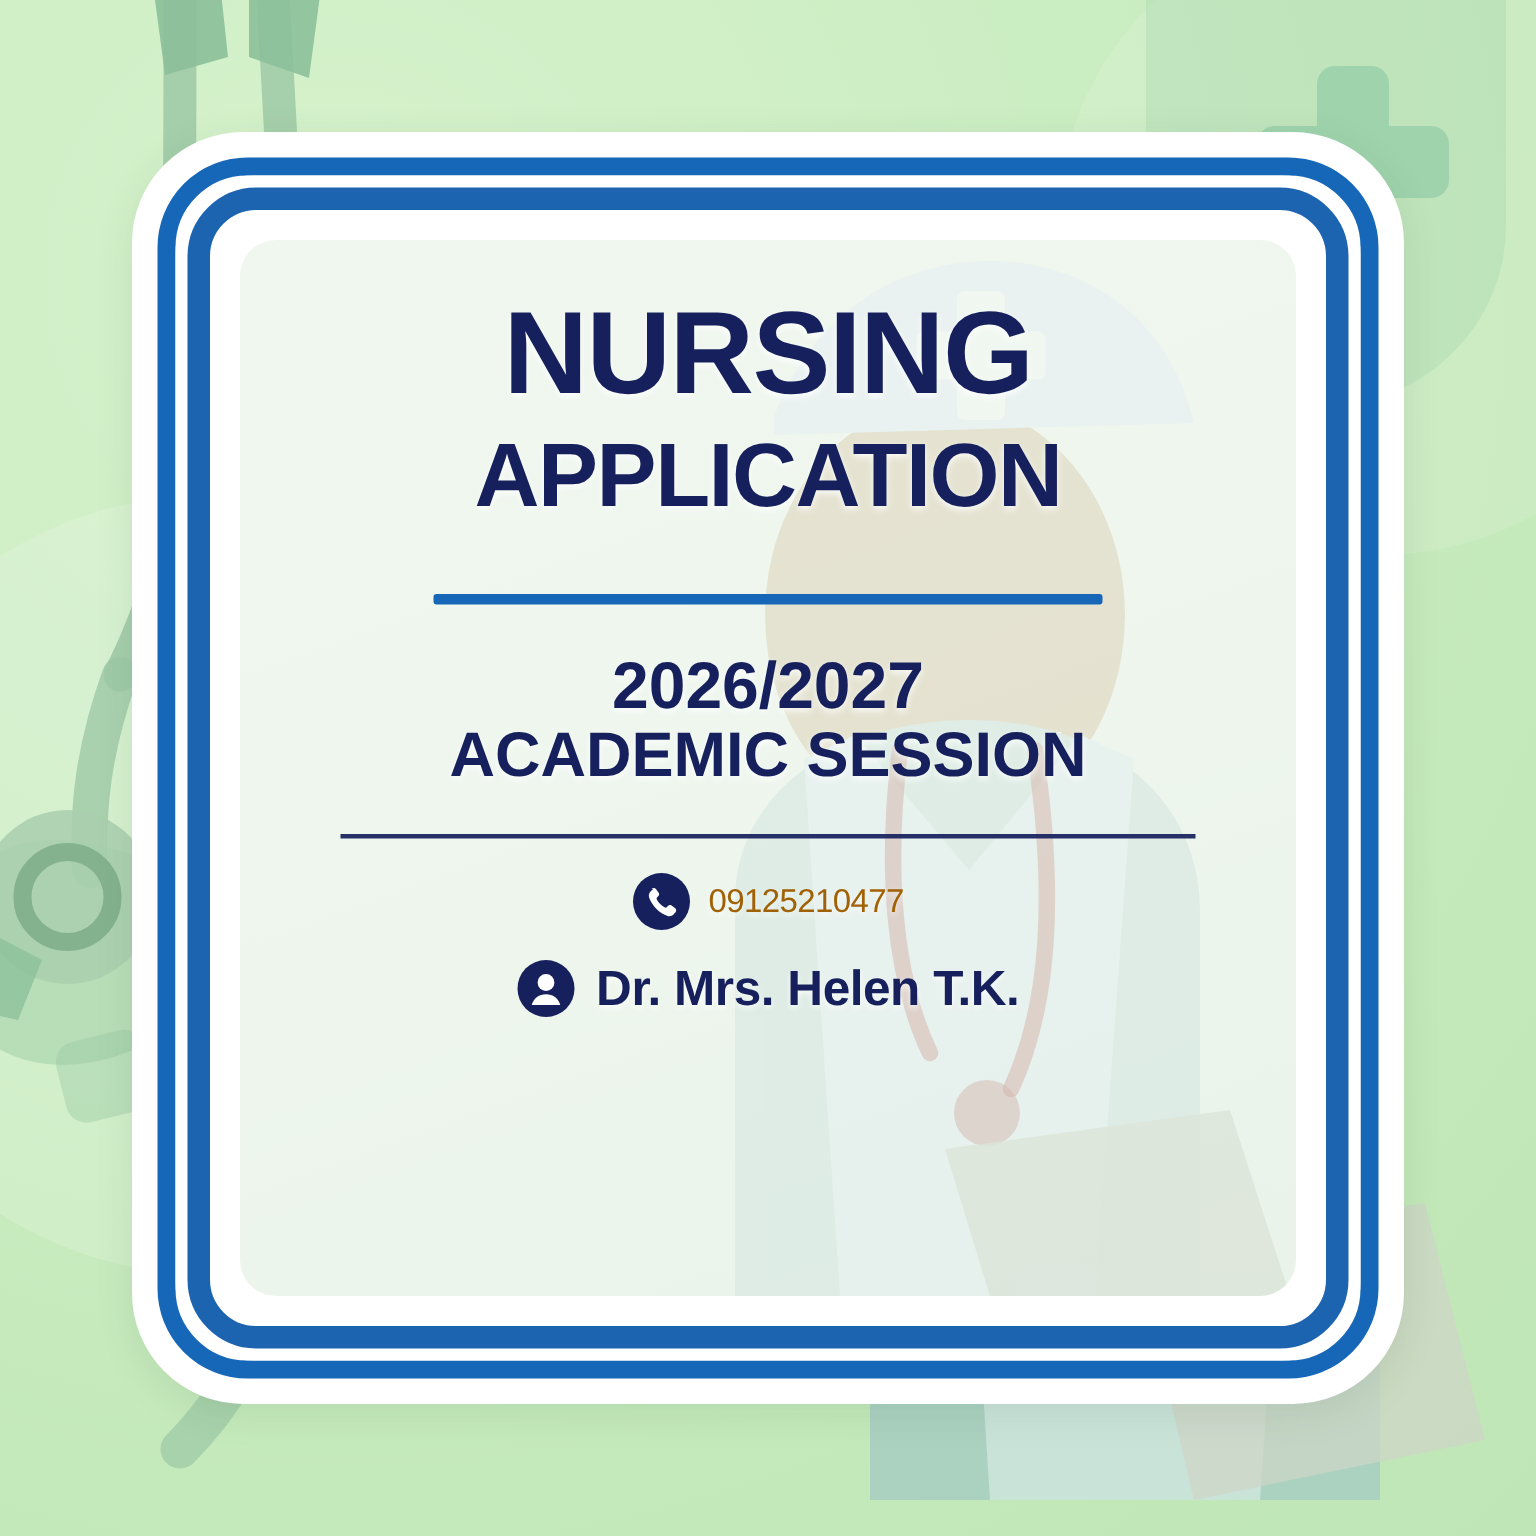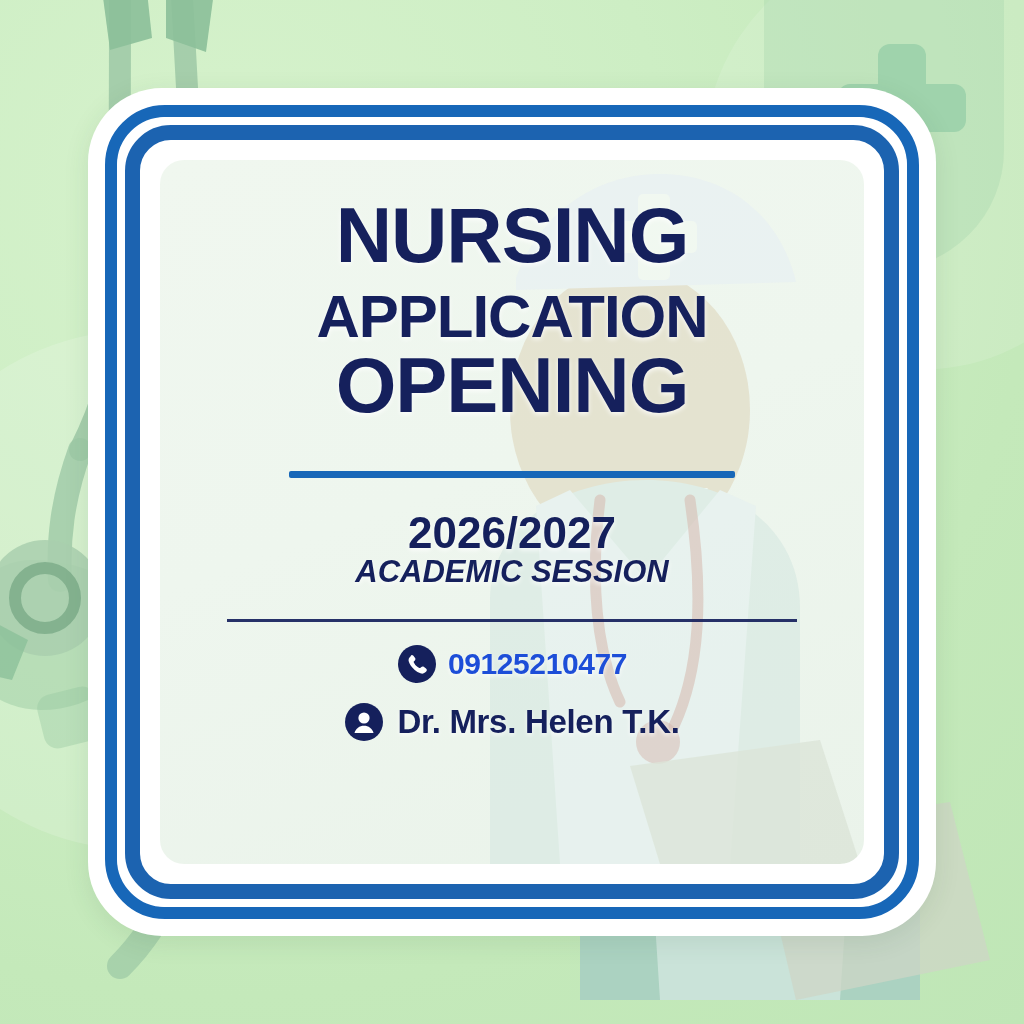--- a/index.html
+++ b/index.html
@@ -97,33 +97,33 @@
   .rule-blue{
     width:446px;height:7px;background:#1767b8;border-radius:2px;
     margin-top:48px;
   }
   .session{
     color:#15205c;font-weight:bold;text-align:center;
     margin-top:32px;line-height:1.06;
     text-shadow:0 2px 5px rgba(255,255,255,0.85);
   }
   .session .yr{font-size:44px;display:block;letter-spacing:0px;}
-  .session .ac{font-size:31px;display:block;font-style:italic;}
+  .session .ac{font-size:42px;display:block;}
   .rule-thin{
     width:570px;height:3px;background:#15205c;margin-top:30px;opacity:0.92;
   }
   .contact-row{
     display:flex;align-items:center;justify-content:center;
     gap:40px;margin-top:22px;
   }
   .contact{
     display:flex;align-items:center;gap:11px;
   }
   .contact-text{
-    color:#1d4ed8;font-weight:bold;font-size:30px;letter-spacing:-0.4px;
+    color:#a16207;font-weight:normal;font-size:22px;letter-spacing:-0.4px;
     text-shadow:0 2px 4px rgba(255,255,255,0.8);
   }
   .person-row{
     display:flex;align-items:center;justify-content:space-between;gap:13px;margin-top:18px;
   }
   .person-text{
     color:#15205c;font-weight:bold;font-size:33px;letter-spacing:-0.3px;
     text-shadow:0 2px 4px rgba(255,255,255,0.8);
   }
   .ic{display:block;}
@@ -230,21 +230,20 @@
         <path d="M470 606 L660 580 L700 704 L500 704 Z" fill="#cfd8c9" opacity="0.8"></path>
       </g>
     </svg>
   </div>
 
   <div class="content">
 
     <h1 class="headline">
       <span>NURSING</span><br>
       <span class="l2">APPLICATION</span><br>
-      <span>OPENING</span>
     </h1>
 
     <div class="rule-blue"></div>
 
     <div class="session">
       <span class="yr">2026/2027</span>
       <span class="ac">ACADEMIC SESSION</span>
     </div>
 
     <div class="rule-thin"></div>

